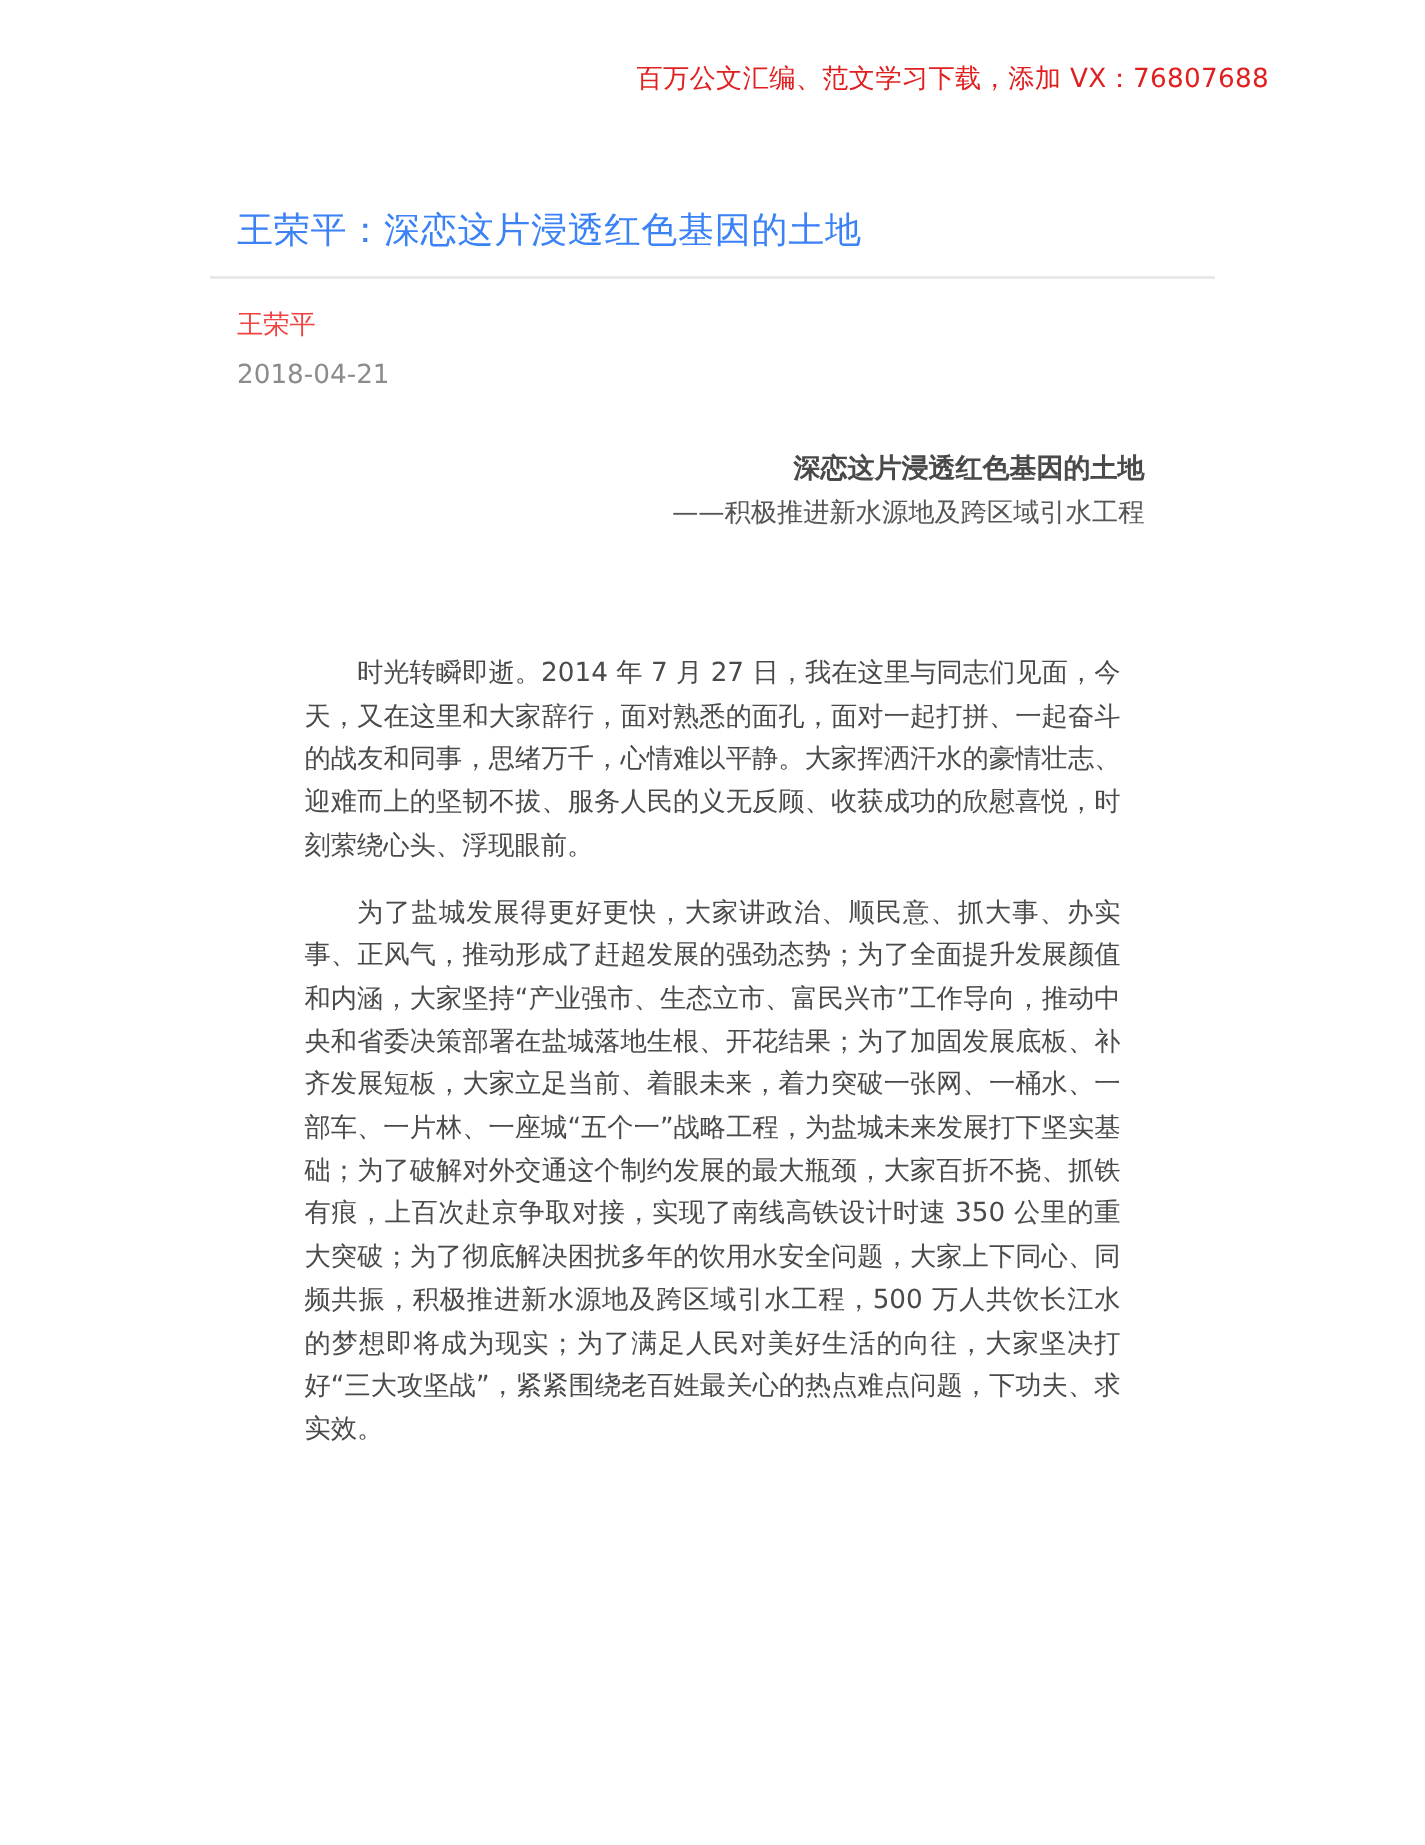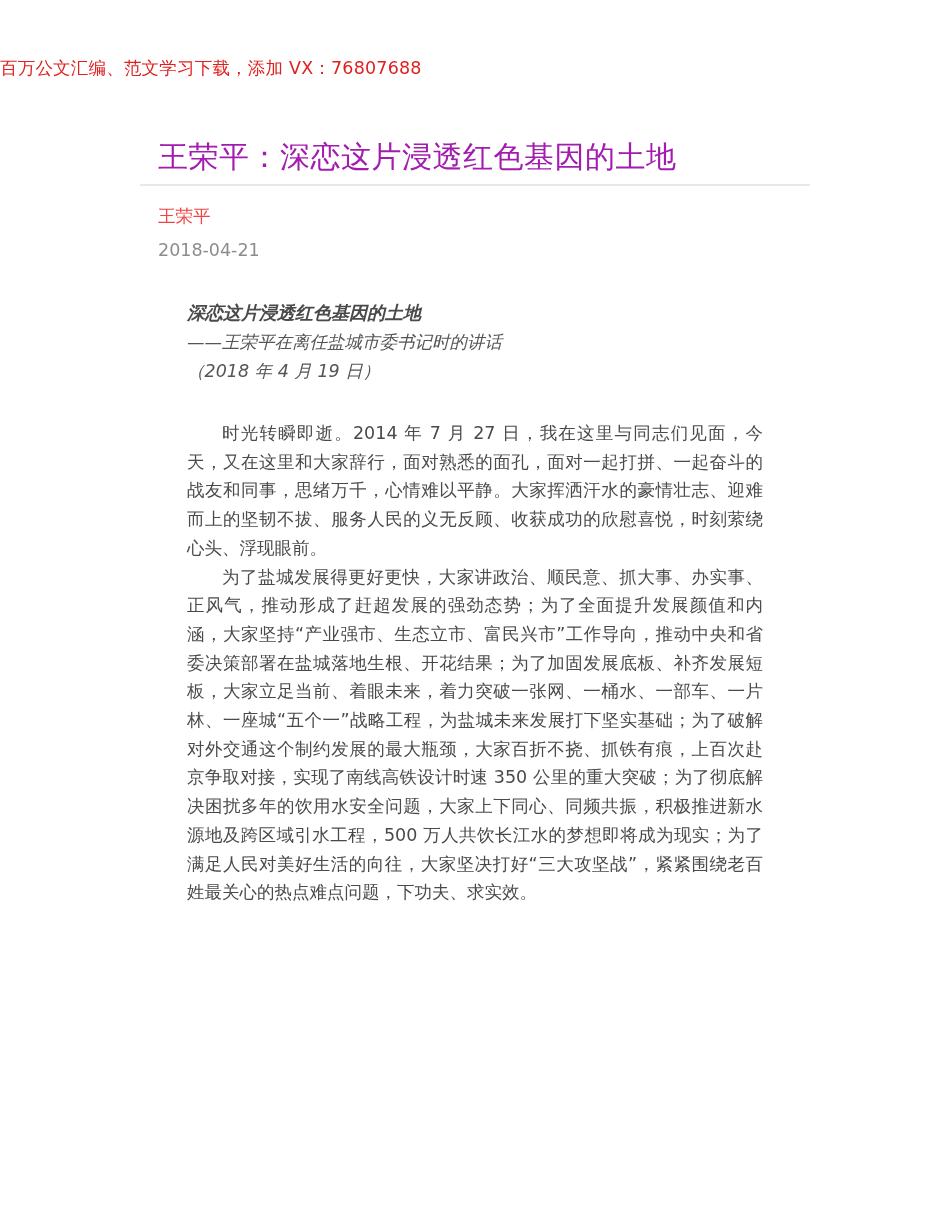--- a/index.html
+++ b/index.html
@@ -2,69 +2,68 @@
 <html><head>
 <meta charset="utf-8">
 <style>
   html, body { margin: 0; padding: 0; background: #ffffff; }
   body {
     width: 950px; height: 1230px; position: relative; overflow: hidden;
     font-family: "DejaVu Sans", "Liberation Sans", sans-serif;
     color: #333333;
   }
   .watermark {
-    position: absolute; top: 56px; left: 0; width: 846px; text-align: left;
+    position: absolute; top: 40px; left: 0; width: 846px; text-align: right;
     color: #e02020; font-size: 17.5px; letter-spacing: 0.2px;
   }
   .title {
     position: absolute; top: 137px; left: 158px;
-    font-size: 30px; color: #a21caf; letter-spacing: 0.5px;
+    font-size: 24px; color: #3b82f6; letter-spacing: 0.5px;
   }
   .divider {
     position: absolute; top: 184px; left: 140px; width: 670px; height: 0;
     border-top: 2px solid #e8e8e8;
   }
   .author {
     position: absolute; top: 204px; left: 158px;
     font-size: 17.5px; color: #ef4444;
   }
   .date {
     position: absolute; top: 227px; left: 158px;
     font-size: 17.5px; color: #8c8c8c; margin-top: 13px;
   }
   .heading-block {
-    position: absolute; top: 298px; left: 187px; width: 576px; text-align: left; font-style: italic;
+    position: absolute; top: 298px; left: 187px; width: 576px; text-align: right;
   }
   .heading-main {
     font-size: 18px; font-weight: bold; color: #4a4a4a; line-height: 30px; height: 30px;
   }
   .heading-sub {
     font-size: 17.5px; color: #555555; line-height: 28.5px; height: 28.5px;
   }
   .body-text {
     position: absolute; top: 419px; left: 187px; width: 576px;
     font-size: 17.5px; line-height: 28.7px; color: #4a4a4a;
     text-align: justify;
   }
-  .body-text p { margin: 0; text-indent: 2em; }
+  .body-text p { margin: 16px; text-indent: 2em; }
 </style>
 </head>
 <body>
 
 <div class="watermark">百万公文汇编、范文学习下载，添加 VX：76807688</div>
 
 <div class="title">王荣平：深恋这片浸透红色基因的土地</div>
 
 <div class="divider"></div>
 
 <div class="author">王荣平</div>
 <div class="date">2018-04-21</div>
 
 <div class="heading-block">
   <div class="heading-main">深恋这片浸透红色基因的土地</div>
-  <div class="heading-sub">——王荣平在离任盐城市委书记时的讲话</div>
-  <div class="heading-sub">（2018 年 4 月 19 日）</div>
+  <div class="heading-sub">——积极推进新水源地及跨区域引水工程</div>
 </div>
 
 <div class="body-text">
   <p>时光转瞬即逝。2014 年 7 月 27 日，我在这里与同志们见面，今天，又在这里和大家辞行，面对熟悉的面孔，面对一起打拼、一起奋斗的战友和同事，思绪万千，心情难以平静。大家挥洒汗水的豪情壮志、迎难而上的坚韧不拔、服务人民的义无反顾、收获成功的欣慰喜悦，时刻萦绕心头、浮现眼前。</p>
   <p>为了盐城发展得更好更快，大家讲政治、顺民意、抓大事、办实事、正风气，推动形成了赶超发展的强劲态势；为了全面提升发展颜值和内涵，大家坚持“产业强市、生态立市、富民兴市”工作导向，推动中央和省委决策部署在盐城落地生根、开花结果；为了加固发展底板、补齐发展短板，大家立足当前、着眼未来，着力突破一张网、一桶水、一部车、一片林、一座城“五个一”战略工程，为盐城未来发展打下坚实基础；为了破解对外交通这个制约发展的最大瓶颈，大家百折不挠、抓铁有痕，上百次赴京争取对接，实现了南线高铁设计时速 350 公里的重大突破；为了彻底解决困扰多年的饮用水安全问题，大家上下同心、同频共振，积极推进新水源地及跨区域引水工程，500 万人共饮长江水的梦想即将成为现实；为了满足人民对美好生活的向往，大家坚决打好“三大攻坚战”，紧紧围绕老百姓最关心的热点难点问题，下功夫、求实效。</p>
 </div>
 
 </body></html>

